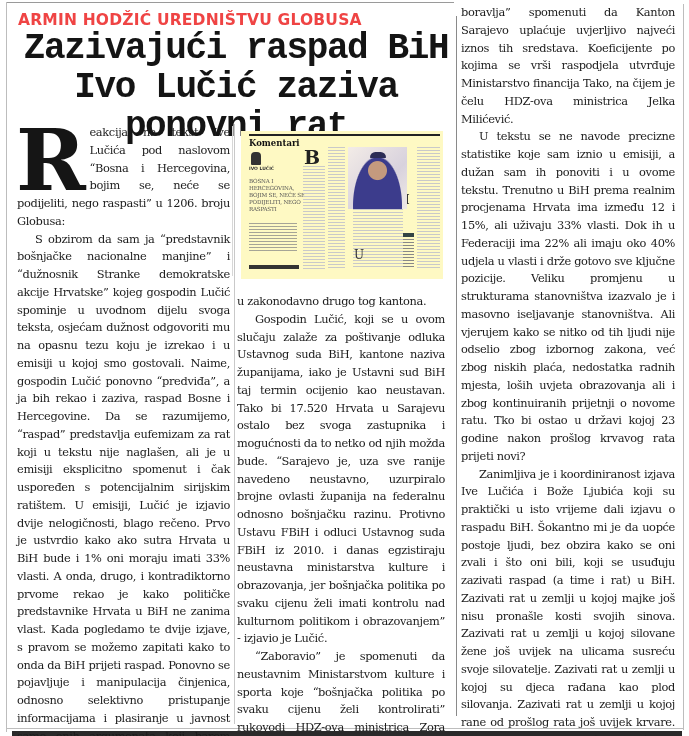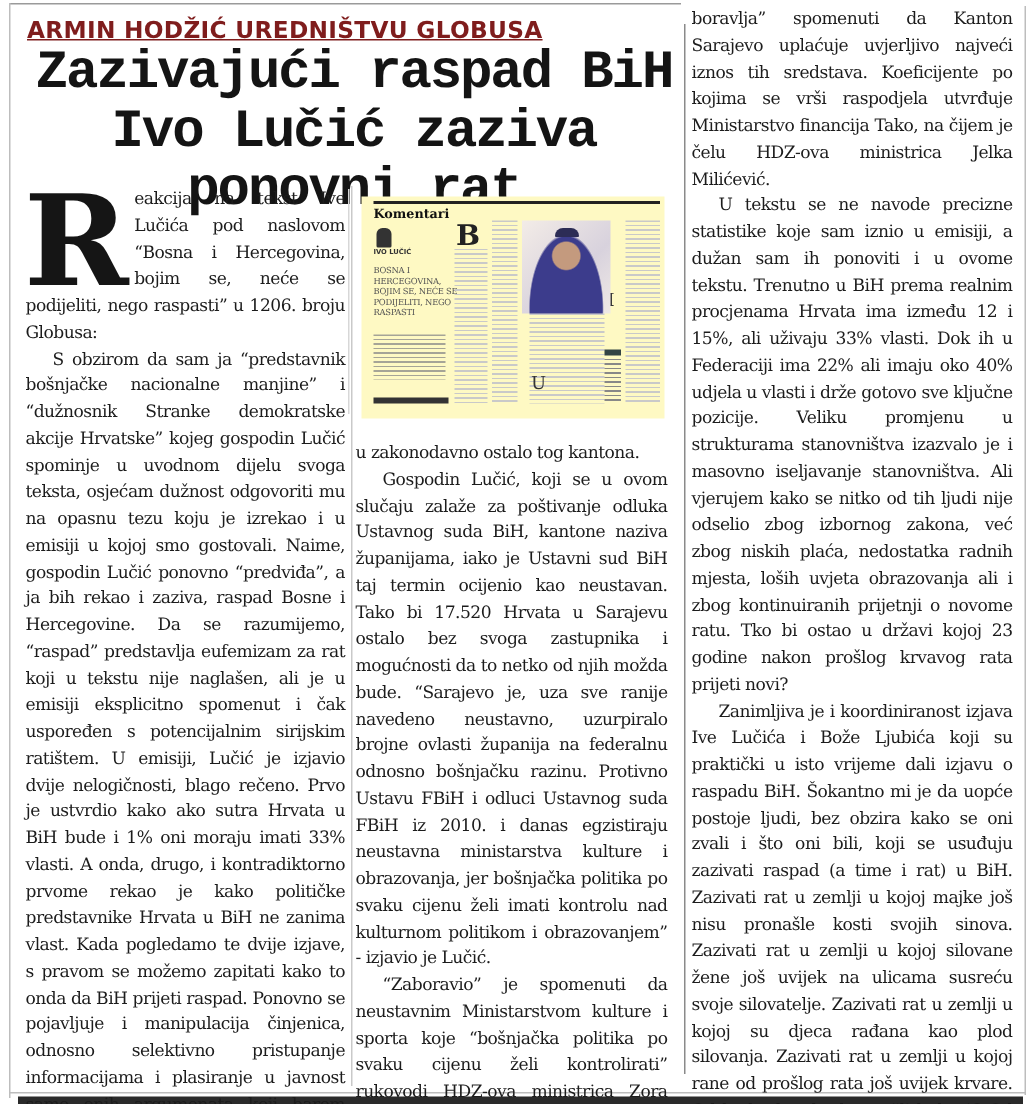--- a/index.html
+++ b/index.html
@@ -10,21 +10,21 @@
   }
   .frame-top { position: absolute; left: 6px; top: 2px; width: 448px; height: 1px; background: #9a9a9a; }
   .frame-left { position: absolute; left: 6px; top: 2px; width: 1px; height: 730px; background: #bdbdbd; }
   .frame-right { position: absolute; left: 683px; top: 4px; width: 1px; height: 726px; background: #bdbdbd; }
   .frame-bottom { position: absolute; left: 6px; top: 728px; width: 678px; height: 1px; background: #bdbdbd; }
   .dark-strip { position: absolute; left: 12px; top: 731px; width: 670px; height: 5px; background: #2a2a2a; }
 
   .kicker {
     position: absolute; left: 18px; top: 11px;
     font-family: "DejaVu Sans", sans-serif; font-weight: bold;
-    font-size: 15.5px; letter-spacing: 0.2px; color: #7f1d1d; white-space: nowrap; text-decoration: underline;
+    font-size: 15.5px; letter-spacing: 0.2px; color: #ef4444; white-space: nowrap;
   }
   .headline {
     position: absolute; left: 16px; top: 29px; width: 440px;
     font-family: Liberation Mono, monospace; font-weight: bold;
     font-size: 36px; line-height: 39px; letter-spacing: -1.4px; color: #141414; text-align: center;
   }
 
   .col { position: absolute; font-size: 11.4px; line-height: 17.75px; text-align: justify; letter-spacing: -0.35px; }
   .col p { margin: 0; text-indent: 18px; }
   .col p.noindent { text-indent: 0; }
@@ -104,21 +104,21 @@
   <div class="cap-b">B</div>
   <div class="cap-u">U</div>
   <div class="cap-i">I</div>
   <div class="photo"></div>
   <div class="photo-hat"></div>
   <div class="sidebar-box"></div>
   <div class="sidebar-lines"></div>
 </div>
 
 <div class="col col2">
-  <p class="noindent">u zakonodavno ostalo tog kantona.</p>
+  <p class="noindent">u zakonodavno drugo tog kantona.</p>
   <p>Gospodin Lučić, koji se u ovom slučaju zalaže za poštivanje odluka Ustavnog suda BiH, kantone naziva županijama, iako je Ustavni sud BiH taj termin ocijenio kao neustavan. Tako bi 17.520 Hrvata u Sarajevu ostalo bez svoga zastupnika i mogućnosti da to netko od njih možda bude. “Sarajevo je, uza sve ranije navedeno neustavno, uzurpiralo brojne ovlasti županija na federalnu odnosno bošnjačku razinu. Protivno Ustavu FBiH i odluci Ustavnog suda FBiH iz 2010. i danas egzistiraju neustavna ministarstva kulture i obrazovanja, jer bošnjačka politika po svaku cijenu želi imati kontrolu nad kulturnom politikom i obrazovanjem” - izjavio je Lučić.</p>
   <p>“Zaboravio” je spomenuti da neustavnim Ministarstvom kulture i sporta koje “bošnjačka politika po svaku cijenu želi kontrolirati” rukovodi HDZ-ova ministrica Zora Dujmović. Kako onda Bošnjaci kontroliraju kulturu, ako je resorna ministrica kulture HDZ-ova ministrica? Govori o raspodjeli prihoda od poreza po kantonima, a koristi fragmentirane podatke i spominje samo koeficijent po kojem se isplaćuju prihodi Kantonu Sarajevo. “Za-</p>
 </div>
 
 <div class="col col3">
   <p class="noindent">boravlja” spomenuti da Kanton Sarajevo uplaćuje uvjerljivo najveći iznos tih sredstava. Koeficijente po kojima se vrši raspodjela utvrđuje Ministarstvo financija Tako, na čijem je čelu HDZ-ova ministrica Jelka Milićević.</p>
   <p>U tekstu se ne navode precizne statistike koje sam iznio u emisiji, a dužan sam ih ponoviti i u ovome tekstu. Trenutno u BiH prema realnim procjenama Hrvata ima između 12 i 15%, ali uživaju 33% vlasti. Dok ih u Federaciji ima 22% ali imaju oko 40% udjela u vlasti i drže gotovo sve ključne pozicije. Veliku promjenu u strukturama stanovništva izazvalo je i masovno iseljavanje stanovništva. Ali vjerujem kako se nitko od tih ljudi nije odselio zbog izbornog zakona, već zbog niskih plaća, nedostatka radnih mjesta, loših uvjeta obrazovanja ali i zbog kontinuiranih prijetnji o novome ratu. Tko bi ostao u državi kojoj 23 godine nakon prošlog krvavog rata prijeti novi?</p>
   <p>Zanimljiva je i koordiniranost izjava Ive Lučića i Bože Ljubića koji su praktički u isto vrijeme dali izjavu o raspadu BiH. Šokantno mi je da uopće postoje ljudi, bez obzira kako se oni zvali i što oni bili, koji se usuđuju zazivati raspad (a time i rat) u BiH. Zazivati rat u zemlji u kojoj majke još nisu pronašle kosti svojih sinova. Zazivati rat u zemlji u kojoj silovane žene još uvijek na ulicama susreću svoje silovatelje. Zazivati rat u zemlji u kojoj su djeca rađana kao plod silovanja. Zazivati rat u zemlji u kojoj rane od prošlog rata još uvijek krvare. Od kud takva hrabrost (ili ludost)? Od kud ljudi koji iznose takve teze crpe svoj legitimitet i kredibilitet? I Hrvati i Bošnjaci i Srbi ne žele rat, već žele mir i stabilnost te kvalitetnije uvjete života. A svima onima koji zazivaju ratove, raspade i podjele treba objaviti intelektualni i moralni rat kojim će se dokazati da su takvi manjina u društvu, ali nažalost, glasna manjina.</p>
 
 </div>

